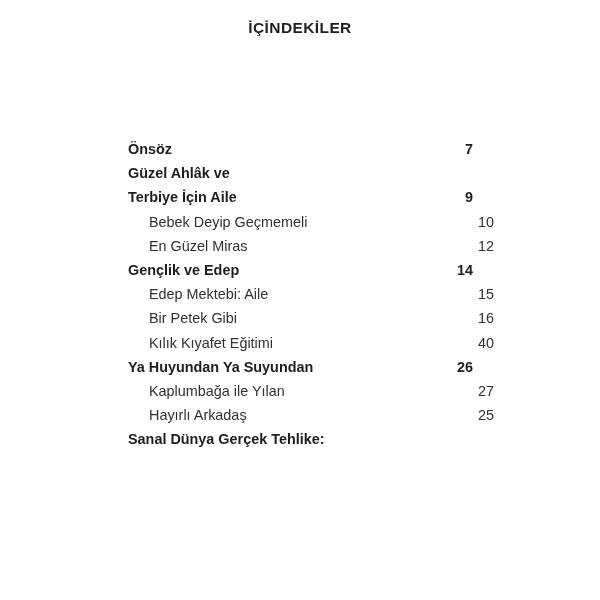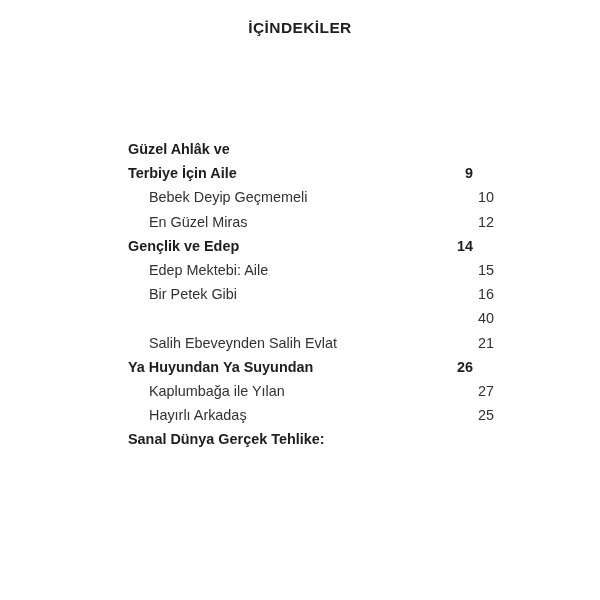--- a/index.html
+++ b/index.html
@@ -108,20 +108,25 @@
   }
 </style>
 </head>
 <body>
 
 <div class="page">
 
   <div class="toc-title">İÇİNDEKİLER</div>
 
   <div class="toc-list">
+      <div class="toc-entry level-1">
+        <span class="entry-label has-gap">Önsöz</span>
+        <span class="leader"></span>
+        <span class="entry-page">7</span>
+      </div>
       <div class="toc-entry level-1 continuation">
         <span class="entry-label">Güzel Ahlâk ve</span>
       </div>
       <div class="toc-entry level-1">
         <span class="entry-label has-gap">Terbiye İçin Aile</span>
         <span class="leader"></span>
         <span class="entry-page">9</span>
       </div>
       <div class="toc-entry level-2">
         <span class="entry-label has-gap">Bebek Deyip Geçmemeli</span>
@@ -142,27 +147,23 @@
         <span class="entry-label has-gap">Edep Mektebi: Aile</span>
         <span class="leader"></span>
         <span class="entry-page">15</span>
       </div>
       <div class="toc-entry level-2">
         <span class="entry-label">Bir Petek Gibi</span>
         <span class="leader"></span>
         <span class="entry-page">16</span>
       </div>
       <div class="toc-entry level-2">
+        <span class="entry-label has-gap">Kılık Kıyafet Eğitimi</span>
         <span class="leader"></span>
         <span class="entry-page">40</span>
-      </div>
-      <div class="toc-entry level-2">
-        <span class="entry-label has-gap">Salih Ebeveynden Salih Evlat</span>
-        <span class="leader"></span>
-        <span class="entry-page">21</span>
       </div>
       <div class="toc-entry level-1">
         <span class="entry-label has-gap">Ya Huyundan Ya Suyundan</span>
         <span class="leader"></span>
         <span class="entry-page">26</span>
       </div>
       <div class="toc-entry level-2">
         <span class="entry-label">Kaplumbağa ile Yılan</span>
         <span class="leader"></span>
         <span class="entry-page">27</span>

